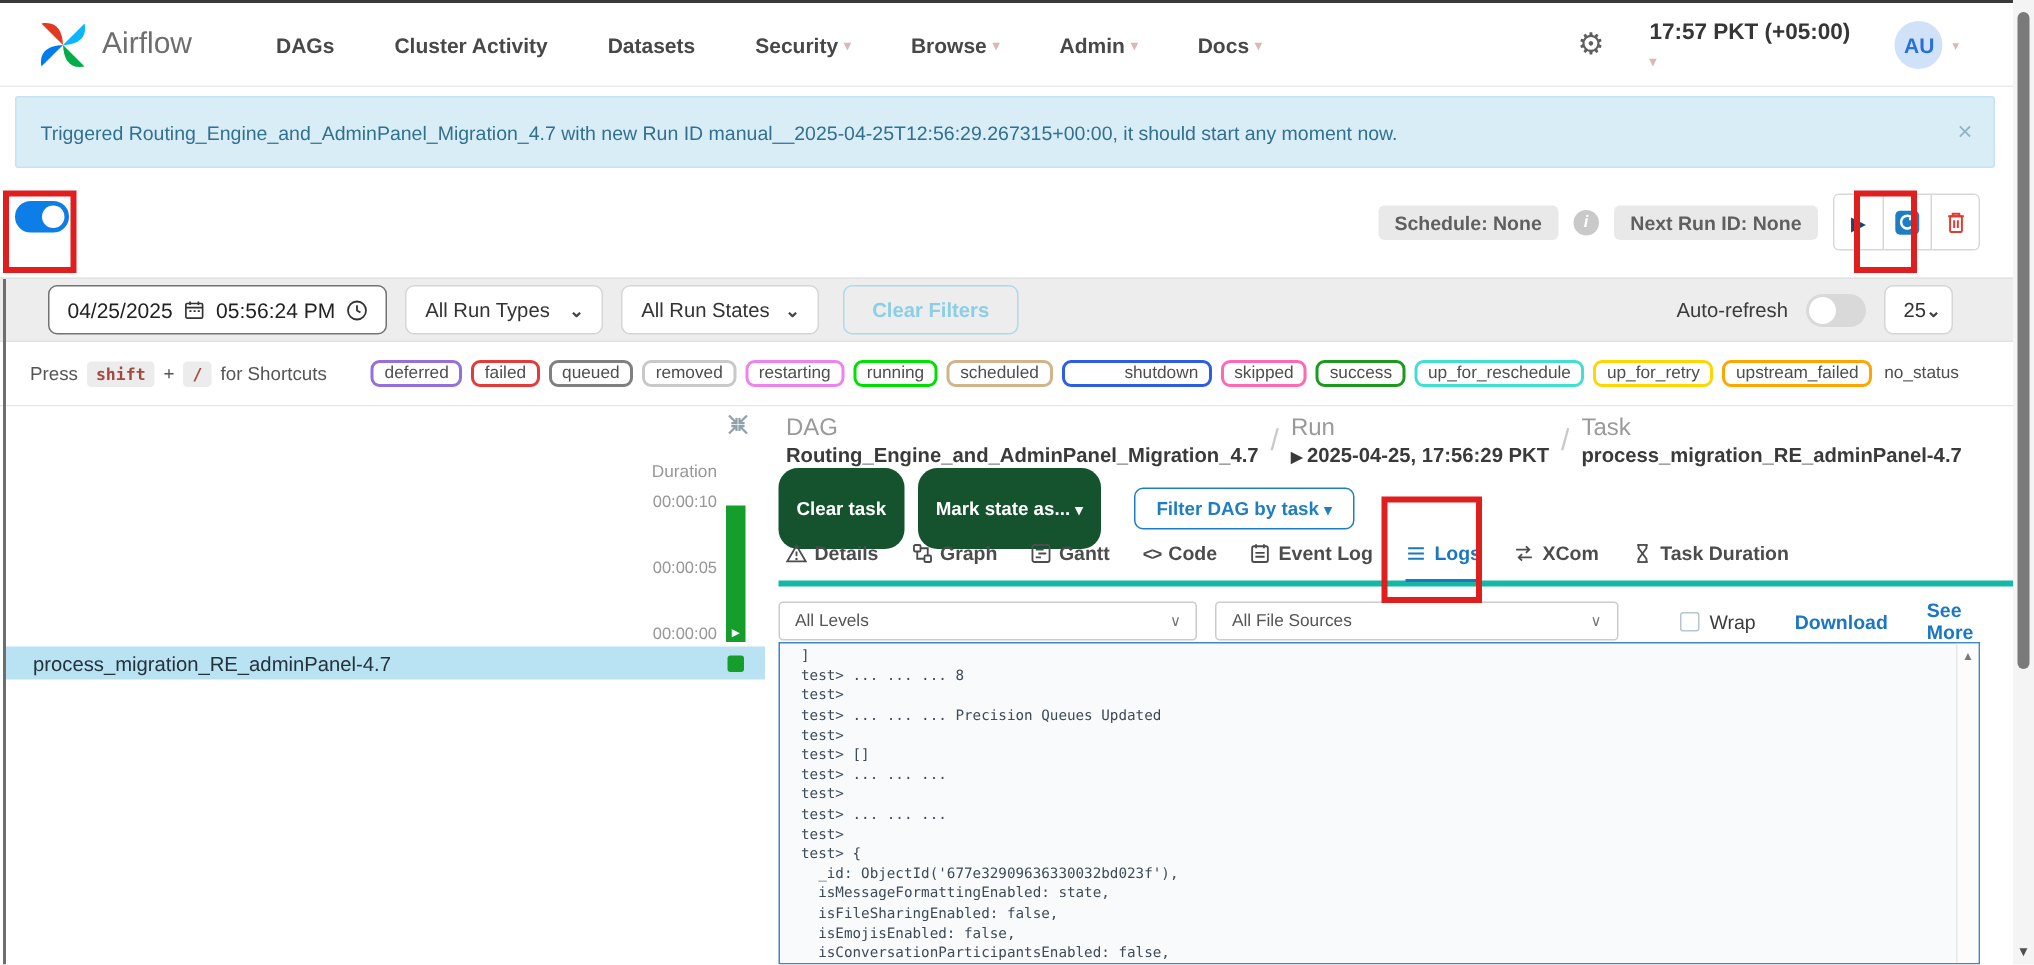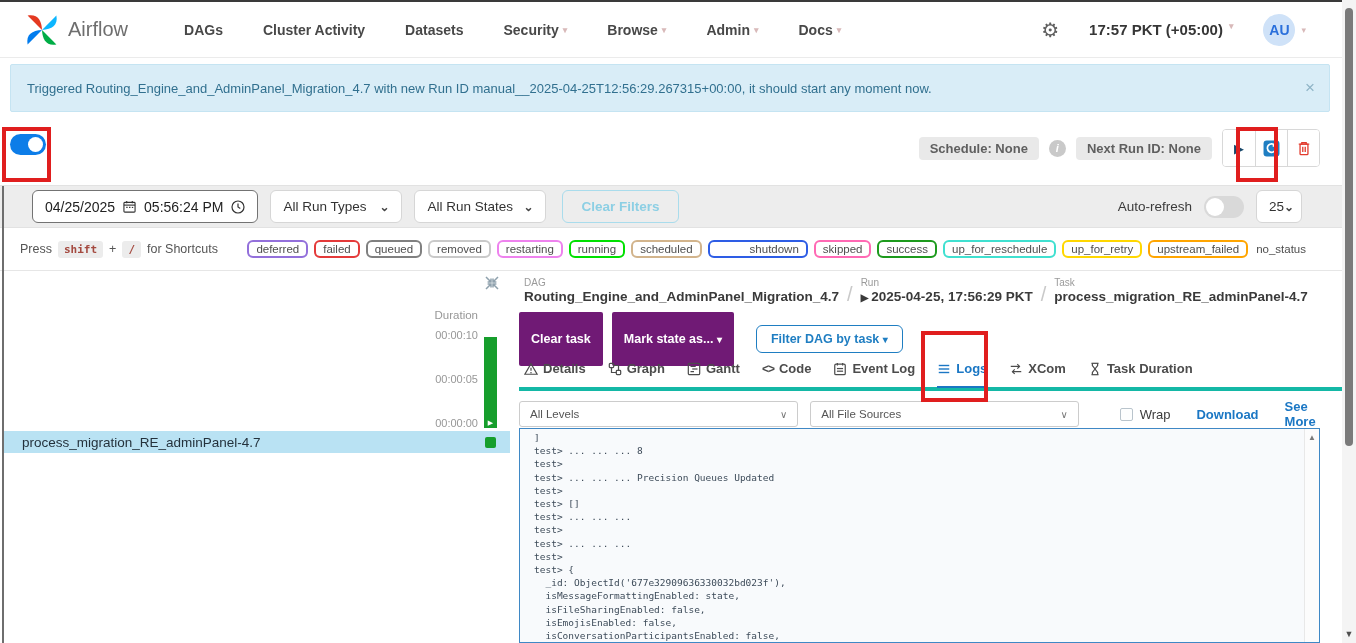--- a/index.html
+++ b/index.html
@@ -12,21 +12,21 @@
   
   .navbar { position:absolute; top:2px; left:0; right:14px; height:56px; background:#fff;
     border-bottom:1px solid #ebebeb; display:flex; align-items:center; padding-left:24px; z-index:10; }
   .logo { width:36px; height:36px; flex:0 0 auto; }
   .brand { font-size:20px; color:#6e6e6e; margin-left:8px; }
   .nav-menu { display:flex; gap:40px; margin-left:56px; list-style:none; align-items:center; }
   .nav-item { font-size:14px; font-weight:700; color:#484848; cursor:pointer; display:flex; align-items:center; gap:4px; }
   .nav-caret { font-size:9px; color:#d8b9b9; }
   .nav-right { position:absolute; right:36px; display:flex; align-items:center; gap:30px; }
   .gear { font-size:20px; color:#5f5f5f; }
-  .clock { font-size:15px; font-weight:700; color:#363636; display:flex; align-items:flex-start; gap:6px; }
+  .clock { font-size:15px; font-weight:700; color:#363636; display:flex; align-items:flex-start; gap:6px;flex-direction:column; }
   .avatar-wrap { display:flex; align-items:center; gap:6px; }
   .avatar { width:32px; height:32px; border-radius:50%; background:#cfe2f8; color:#2a6fdb;
     font-weight:700; font-size:14px; display:flex; align-items:center; justify-content:center; }
 
   
   .alert { position:absolute; top:64px; left:10px; right:26px; height:48px; background:#d9edf7;
     border:1px solid #c5e4f2; border-radius:2px; display:flex; align-items:center; padding:0 16px; }
   .alert-text { font-size:13px; color:#31708f; }
   .alert-close { position:absolute; right:14px; font-size:17px; color:#8fb4c6; cursor:pointer; }
 
@@ -86,27 +86,27 @@
   .tick { position:absolute; right:32px; font-size:11px; color:#979797; }
   .dur-bar { position:absolute; left:484px; top:66px; width:13px; height:91px; }
   .dur-bar .run-marker { position:absolute; bottom:1px; left:0; right:0; text-align:center; color:#fff; font-size:7px; line-height:8px; }
   .task-row { position:absolute; top:160px; left:3px; right:0; height:22px; background:#b9e2f3;
     display:flex; align-items:center; padding-left:19px; font-size:13.5px; color:#24323c; cursor:pointer; }
   .task-state { position:absolute; right:14px; width:11px; height:11px; border-radius:2px; }
 
   
   .right-panel { position:absolute; top:271px; left:510px; right:14px; bottom:0; background:#fff; }
   .crumbs { position:absolute; top:6px; left:14px; display:flex; gap:8px; align-items:flex-start; }
-  .crumb .lbl { font-size:10px; color:#9a9a9a; }
+  .crumb .lbl { font-size:16px; color:#9a9a9a; }
   .crumb .val { font-size:13.5px; font-weight:700; color:#3a3a3a; margin-top:1px; }
   .crumb-sep { font-size:20px; color:#c9c9c9; margin-top:6px; }
   .run-play { font-size:10px; margin-right:3px; }
   .action-row { position:absolute; top:41px; left:9px; display:flex; gap:9px; align-items:center; }
-  .btn-solid { background:#701a75; color:#fff; font-weight:700; font-size:12.5px; border:none;
-    border-radius:2px; padding:20px 12px; cursor:pointer; }
+  .btn-solid { background:#14532d; color:#fff; font-weight:700; font-size:12.5px; border:none;
+    border-radius:13px; padding:20px 12px; cursor:pointer; }
   .btn-outline { background:#fff; color:#1f7ec2; font-weight:700; font-size:12.5px; border:1px solid #1f7ec2;
     border-radius:6px; padding:6px 14px; margin-left:13px; cursor:pointer; }
   .tabs-row { position:absolute; top:79px; left:9px; right:0; height:41px; border-bottom:4px solid #14b8a6;
     display:flex; align-items:center; gap:22px; padding-left:5px; }
   .tab { position:relative; display:flex; align-items:center; gap:5px; font-size:13px; font-weight:700;
     color:#4c4c4c; cursor:pointer; }
   .tab .ticon { display:flex; align-items:center; }
   .tab.active { color:#1b77c4; }
   .tab.active::after { content:""; position:absolute; left:0; right:0; bottom:-12px; height:2px; background:#1b77c4; }
   .code-glyph { font-weight:700; font-size:12px; letter-spacing:-1px; }

